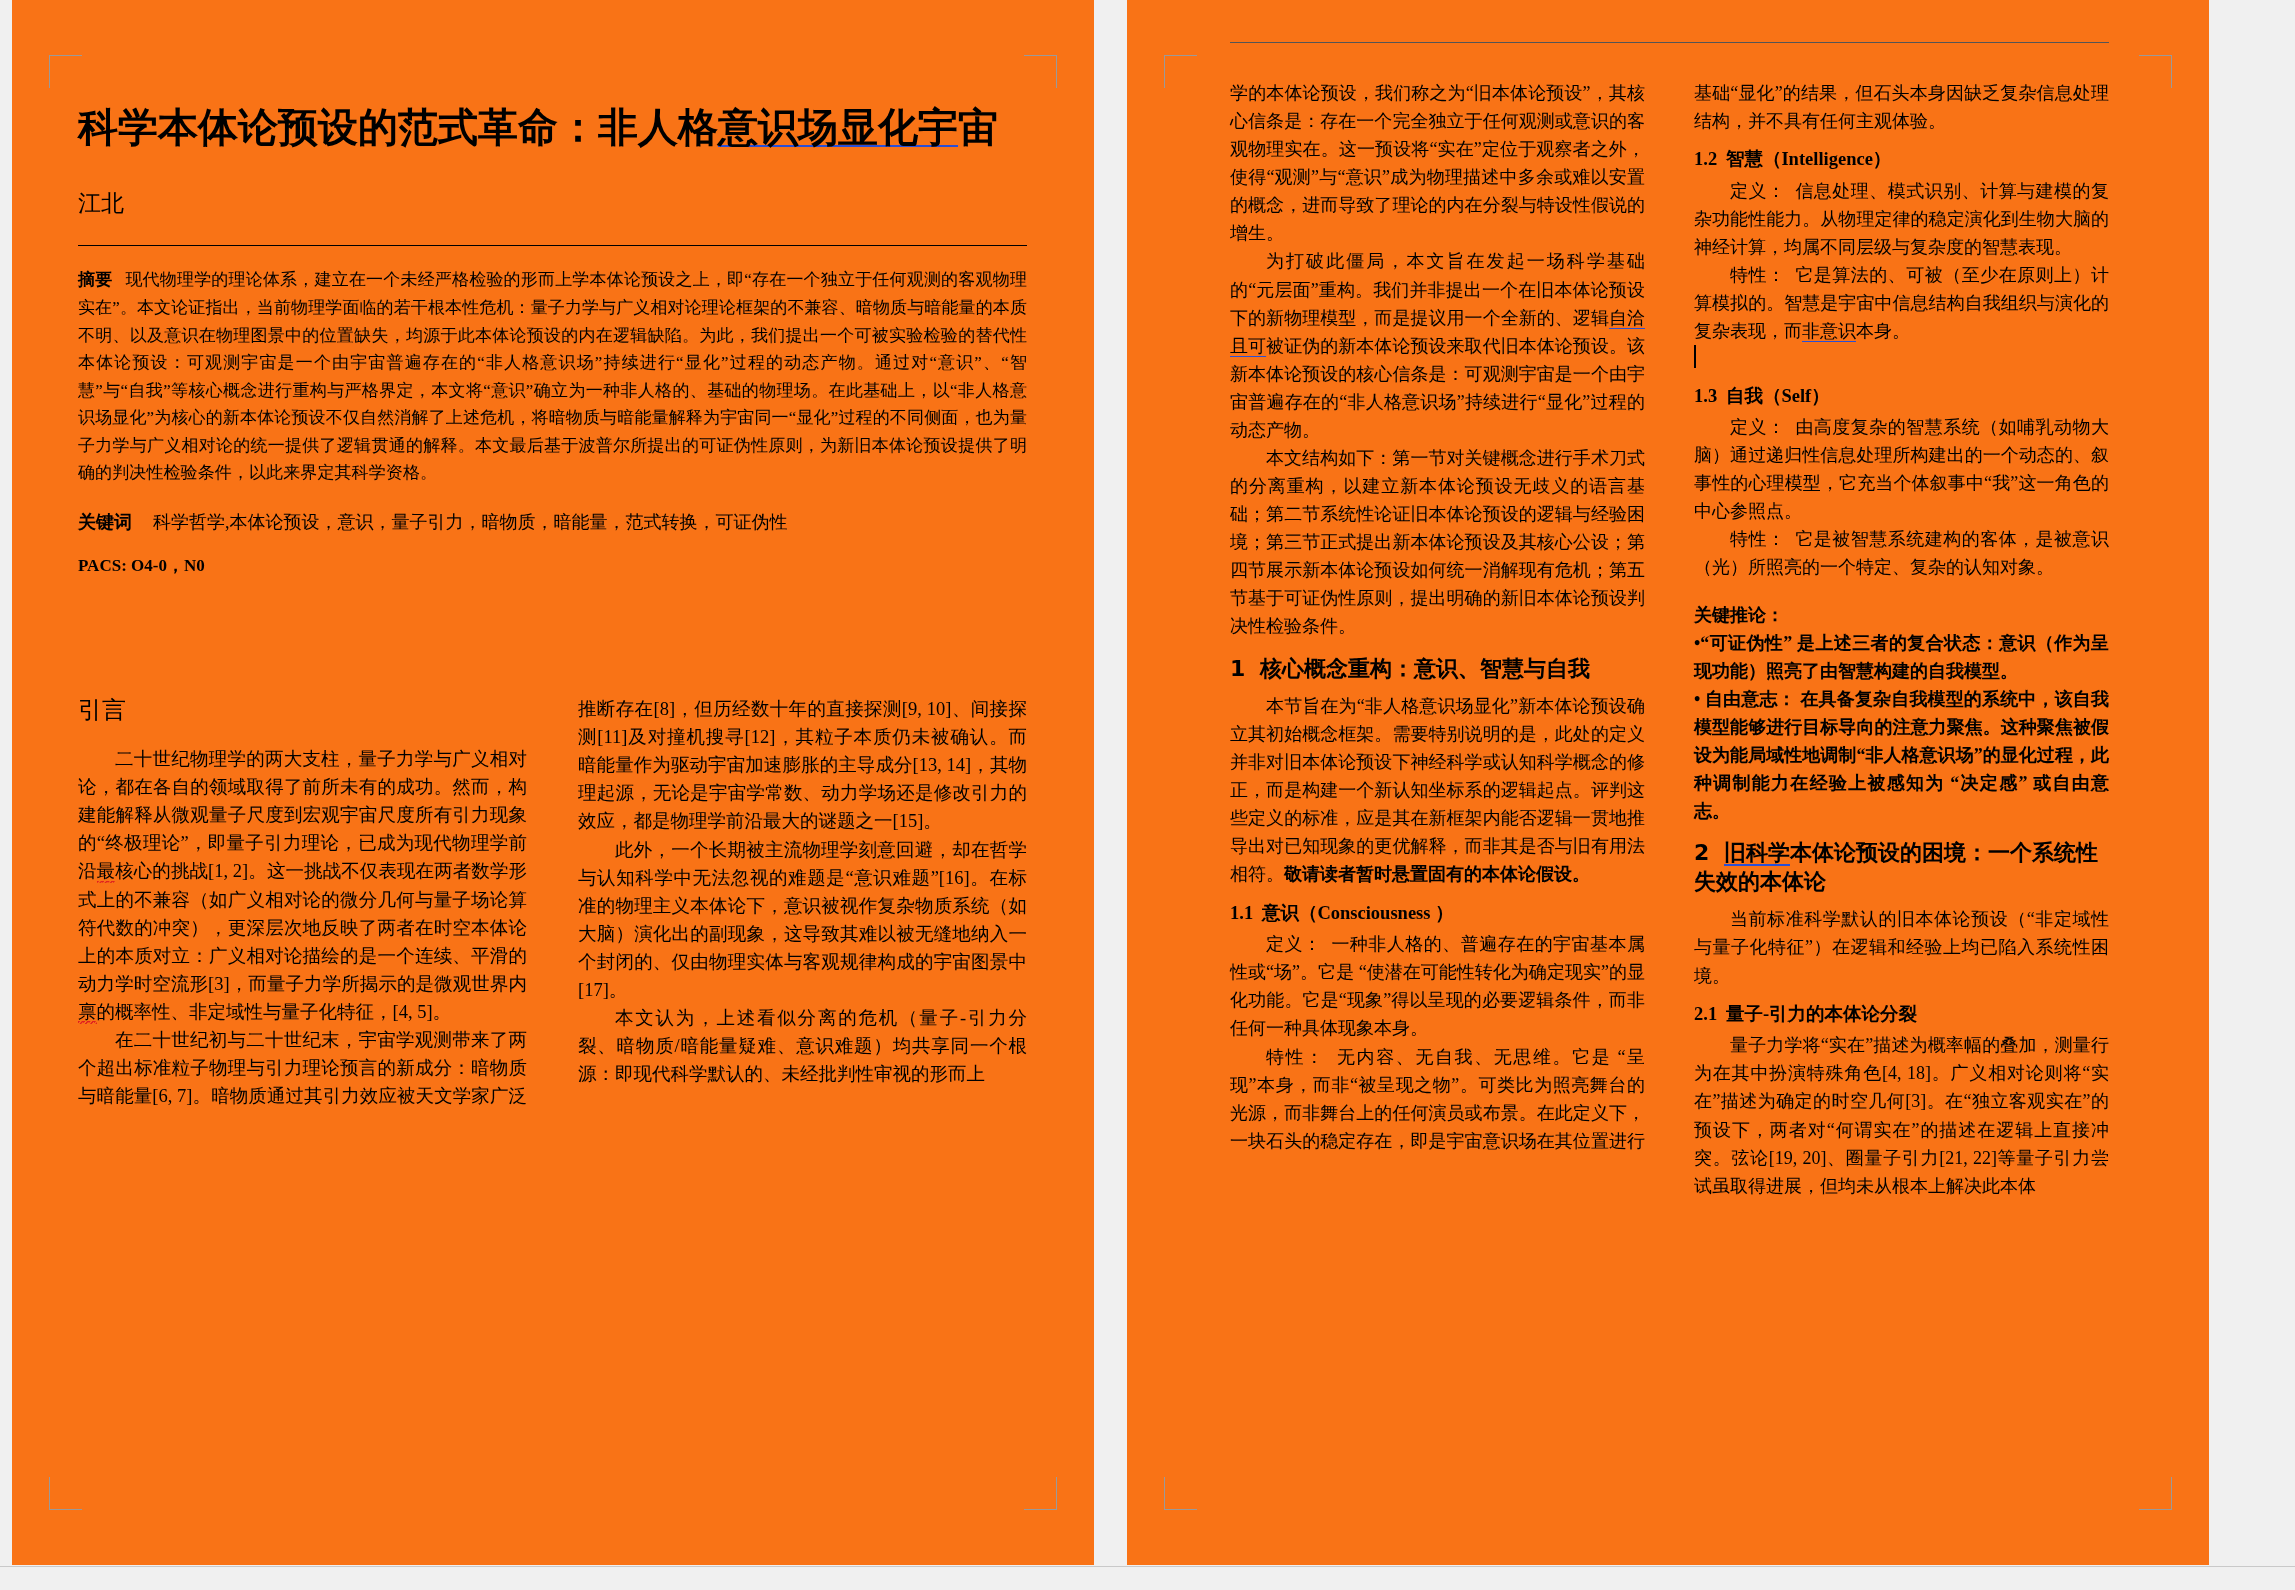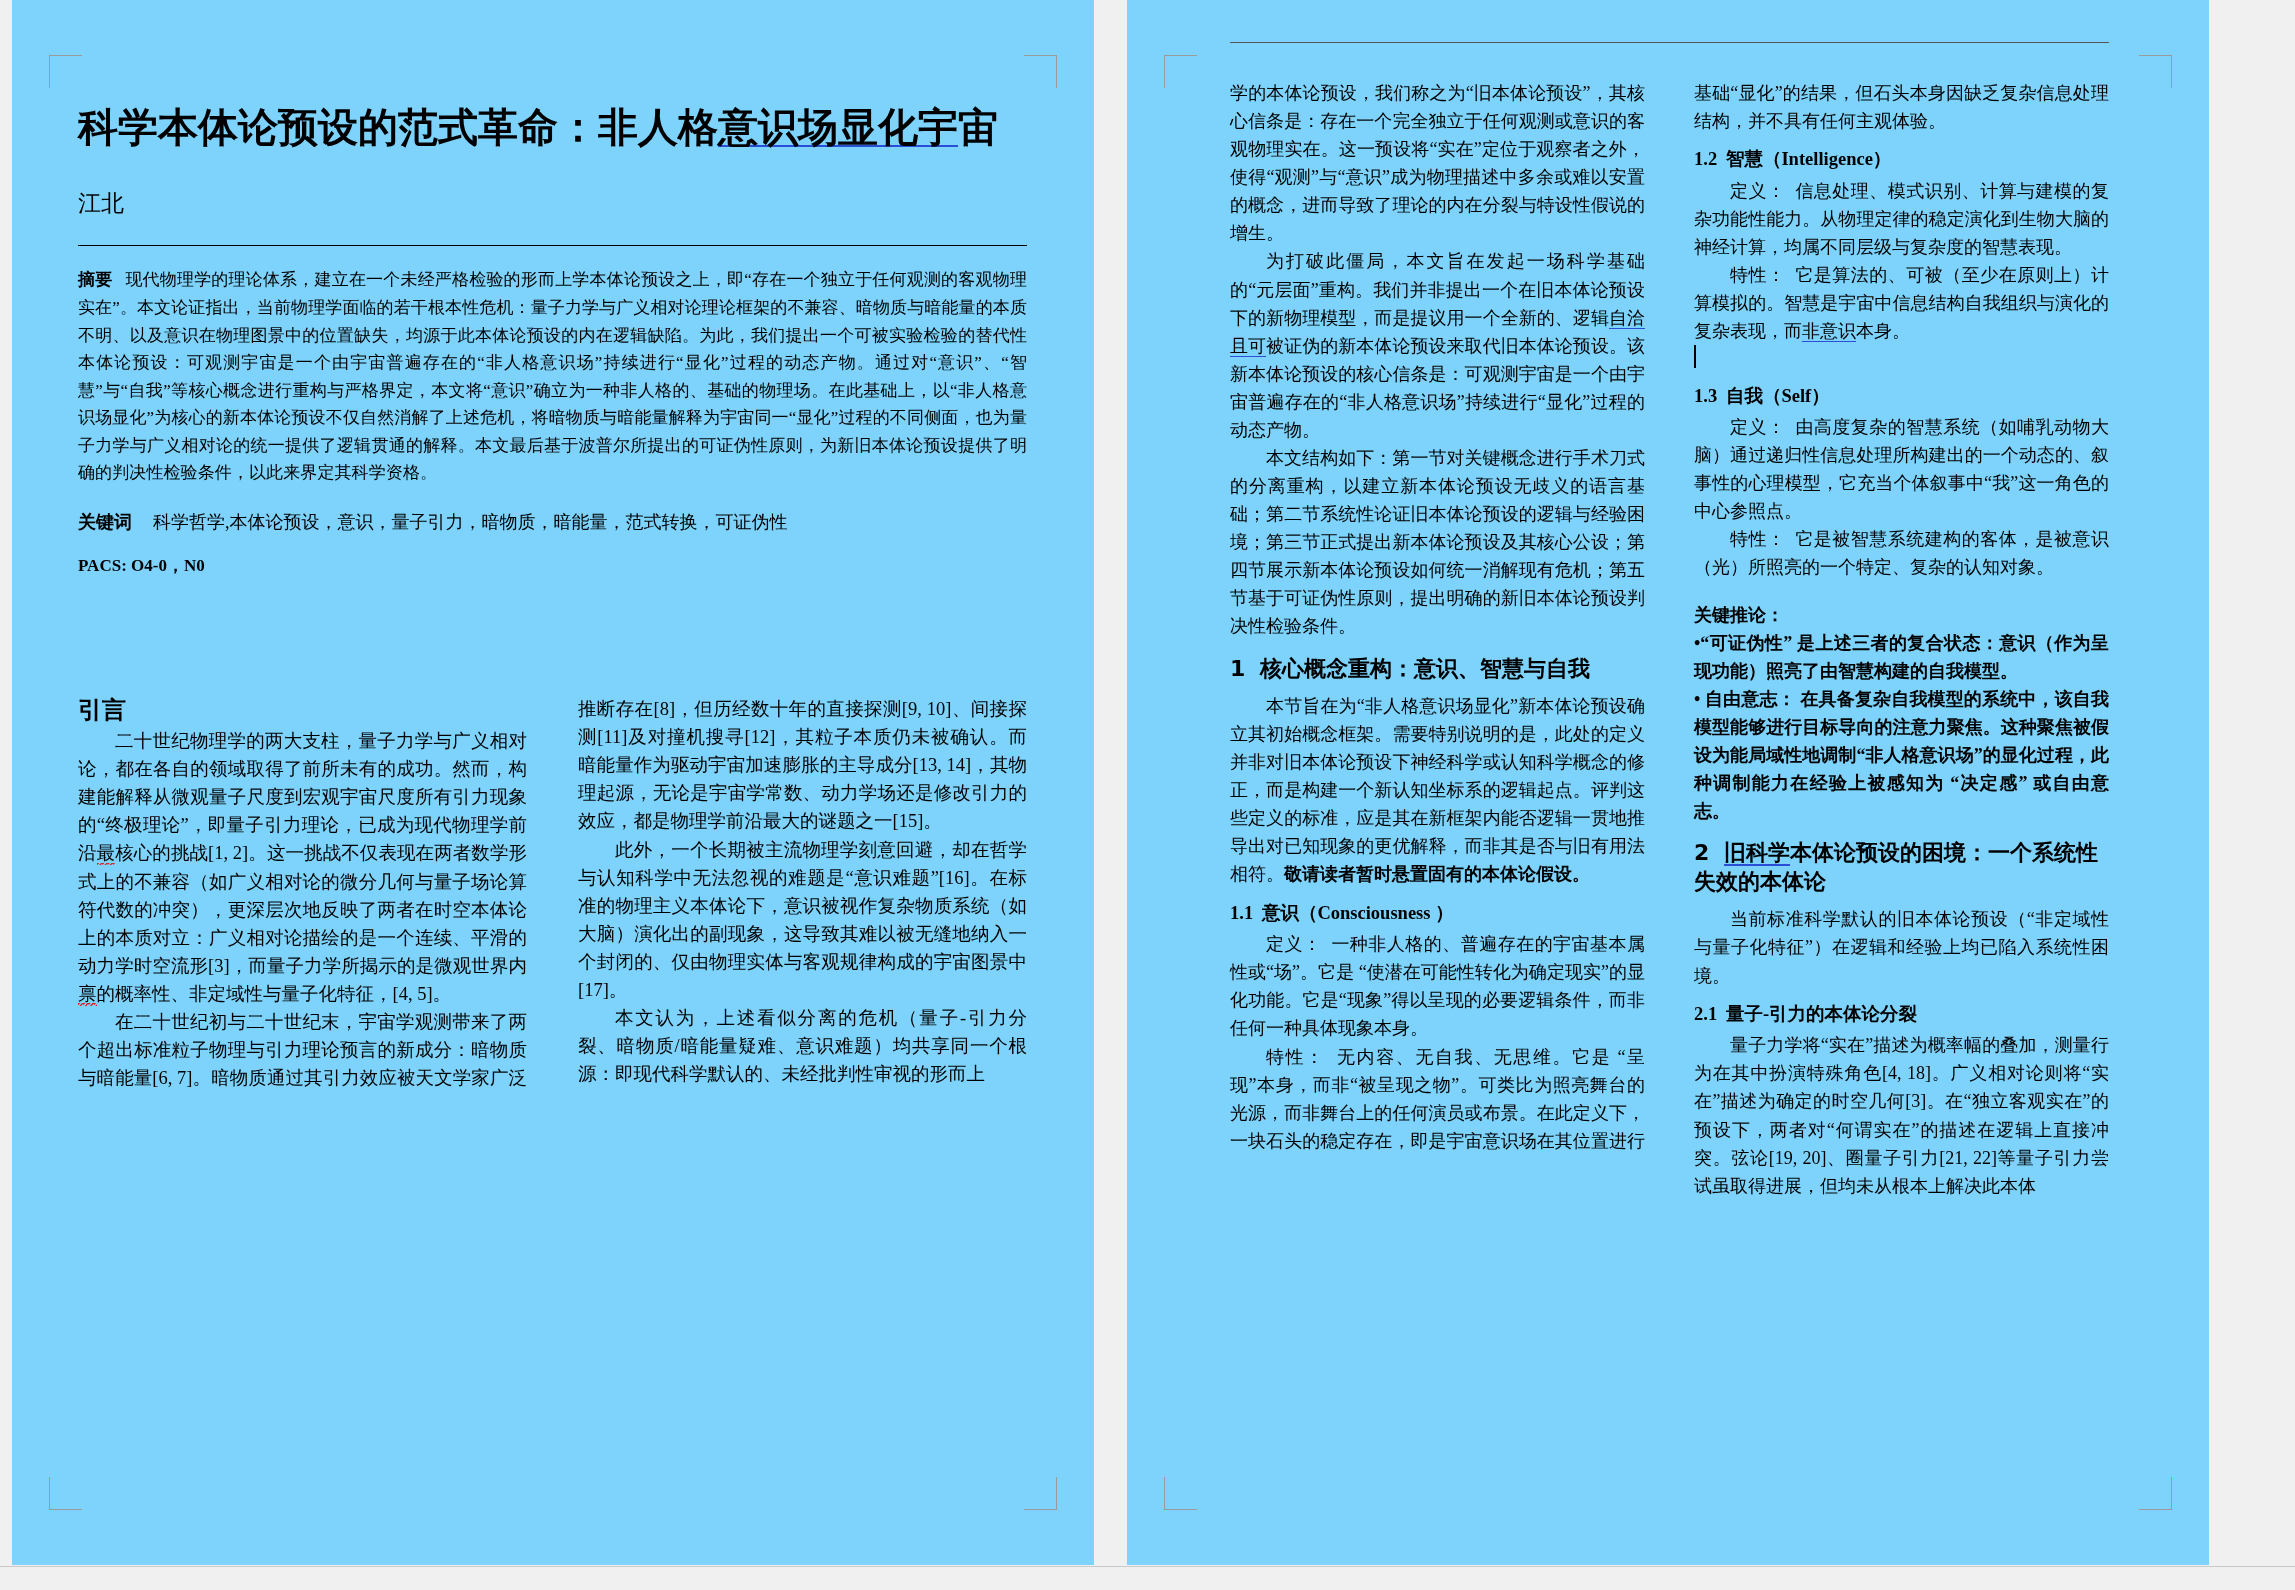--- a/index.html
+++ b/index.html
@@ -9,21 +9,21 @@
     font-family:"Liberation Serif","DejaVu Serif",serif;
     overflow:hidden;
     position:relative;
   }
   .viewport{position:absolute;inset:0;background:#f0f0f0;}
 
   
   .page{
     position:absolute;top:0;
     width:1082px;height:1565px;
-    background:#7dd3fc;
+    background:#f97316;
     overflow:hidden;
   }
   #page1{left:12px;}
   #page2{left:1127px;}
 
   
   .gutter{
     position:absolute;top:0;left:1082px;width:45px;height:1565px;
     background:#f0f0f0;
   }
@@ -83,21 +83,21 @@
     margin-top:17.6px;font-size:17px;font-weight:700;color:#000;
   }
 
   
   .cols{
     position:absolute;left:66px;top:695px;width:949px;height:703px;
     column-count:2;column-gap:51px;
   }
   .sec-h1{
     font-family:"DejaVu Sans","Liberation Sans",sans-serif;
-    font-weight:700;font-size:24px;margin:0 0 2px 0;color:#000;
+    font-weight:400;font-size:24px;margin:0 0 20px 0;color:#000;
     line-height:1.25;
   }
   p.para{
     margin:0;font-size:18.5px;line-height:1.52;text-align:justify;
     text-indent:2em;color:#000;
   }
   p.para.noind{text-indent:0;}
   .sq{
     
     background-image:repeating-linear-gradient(135deg,#e02020 0 1.4px,transparent 1.4px 2.8px);

